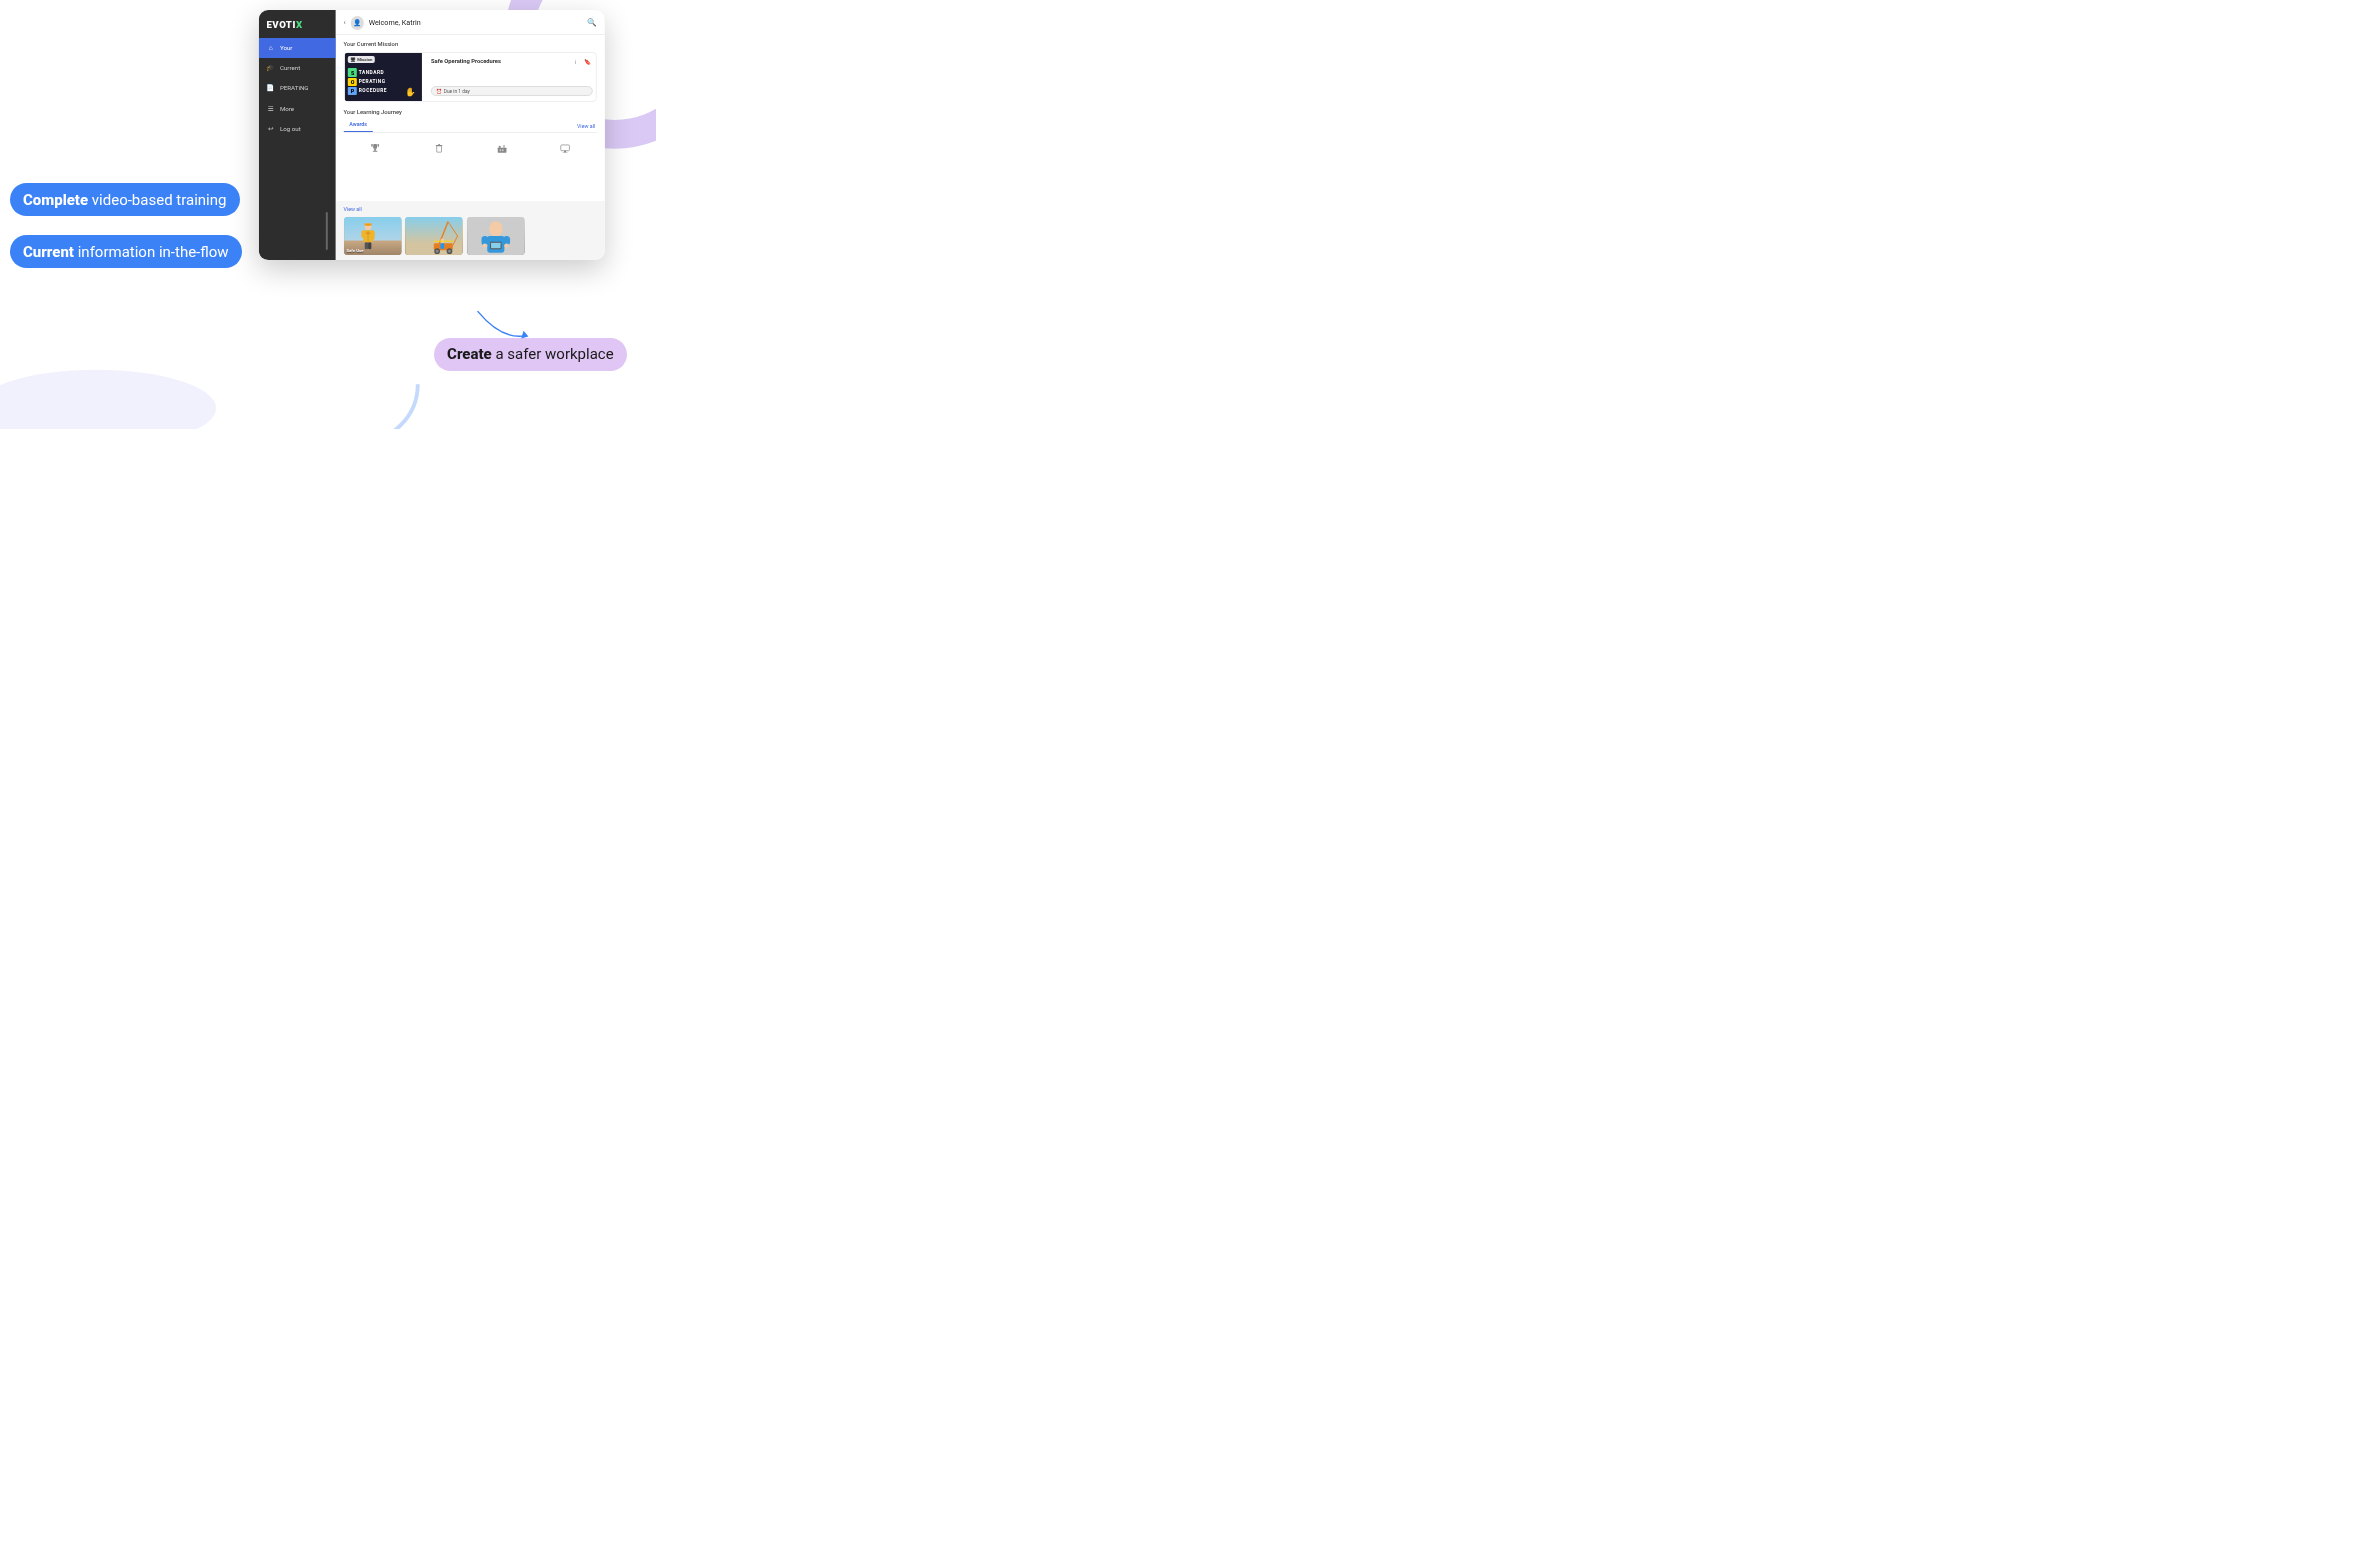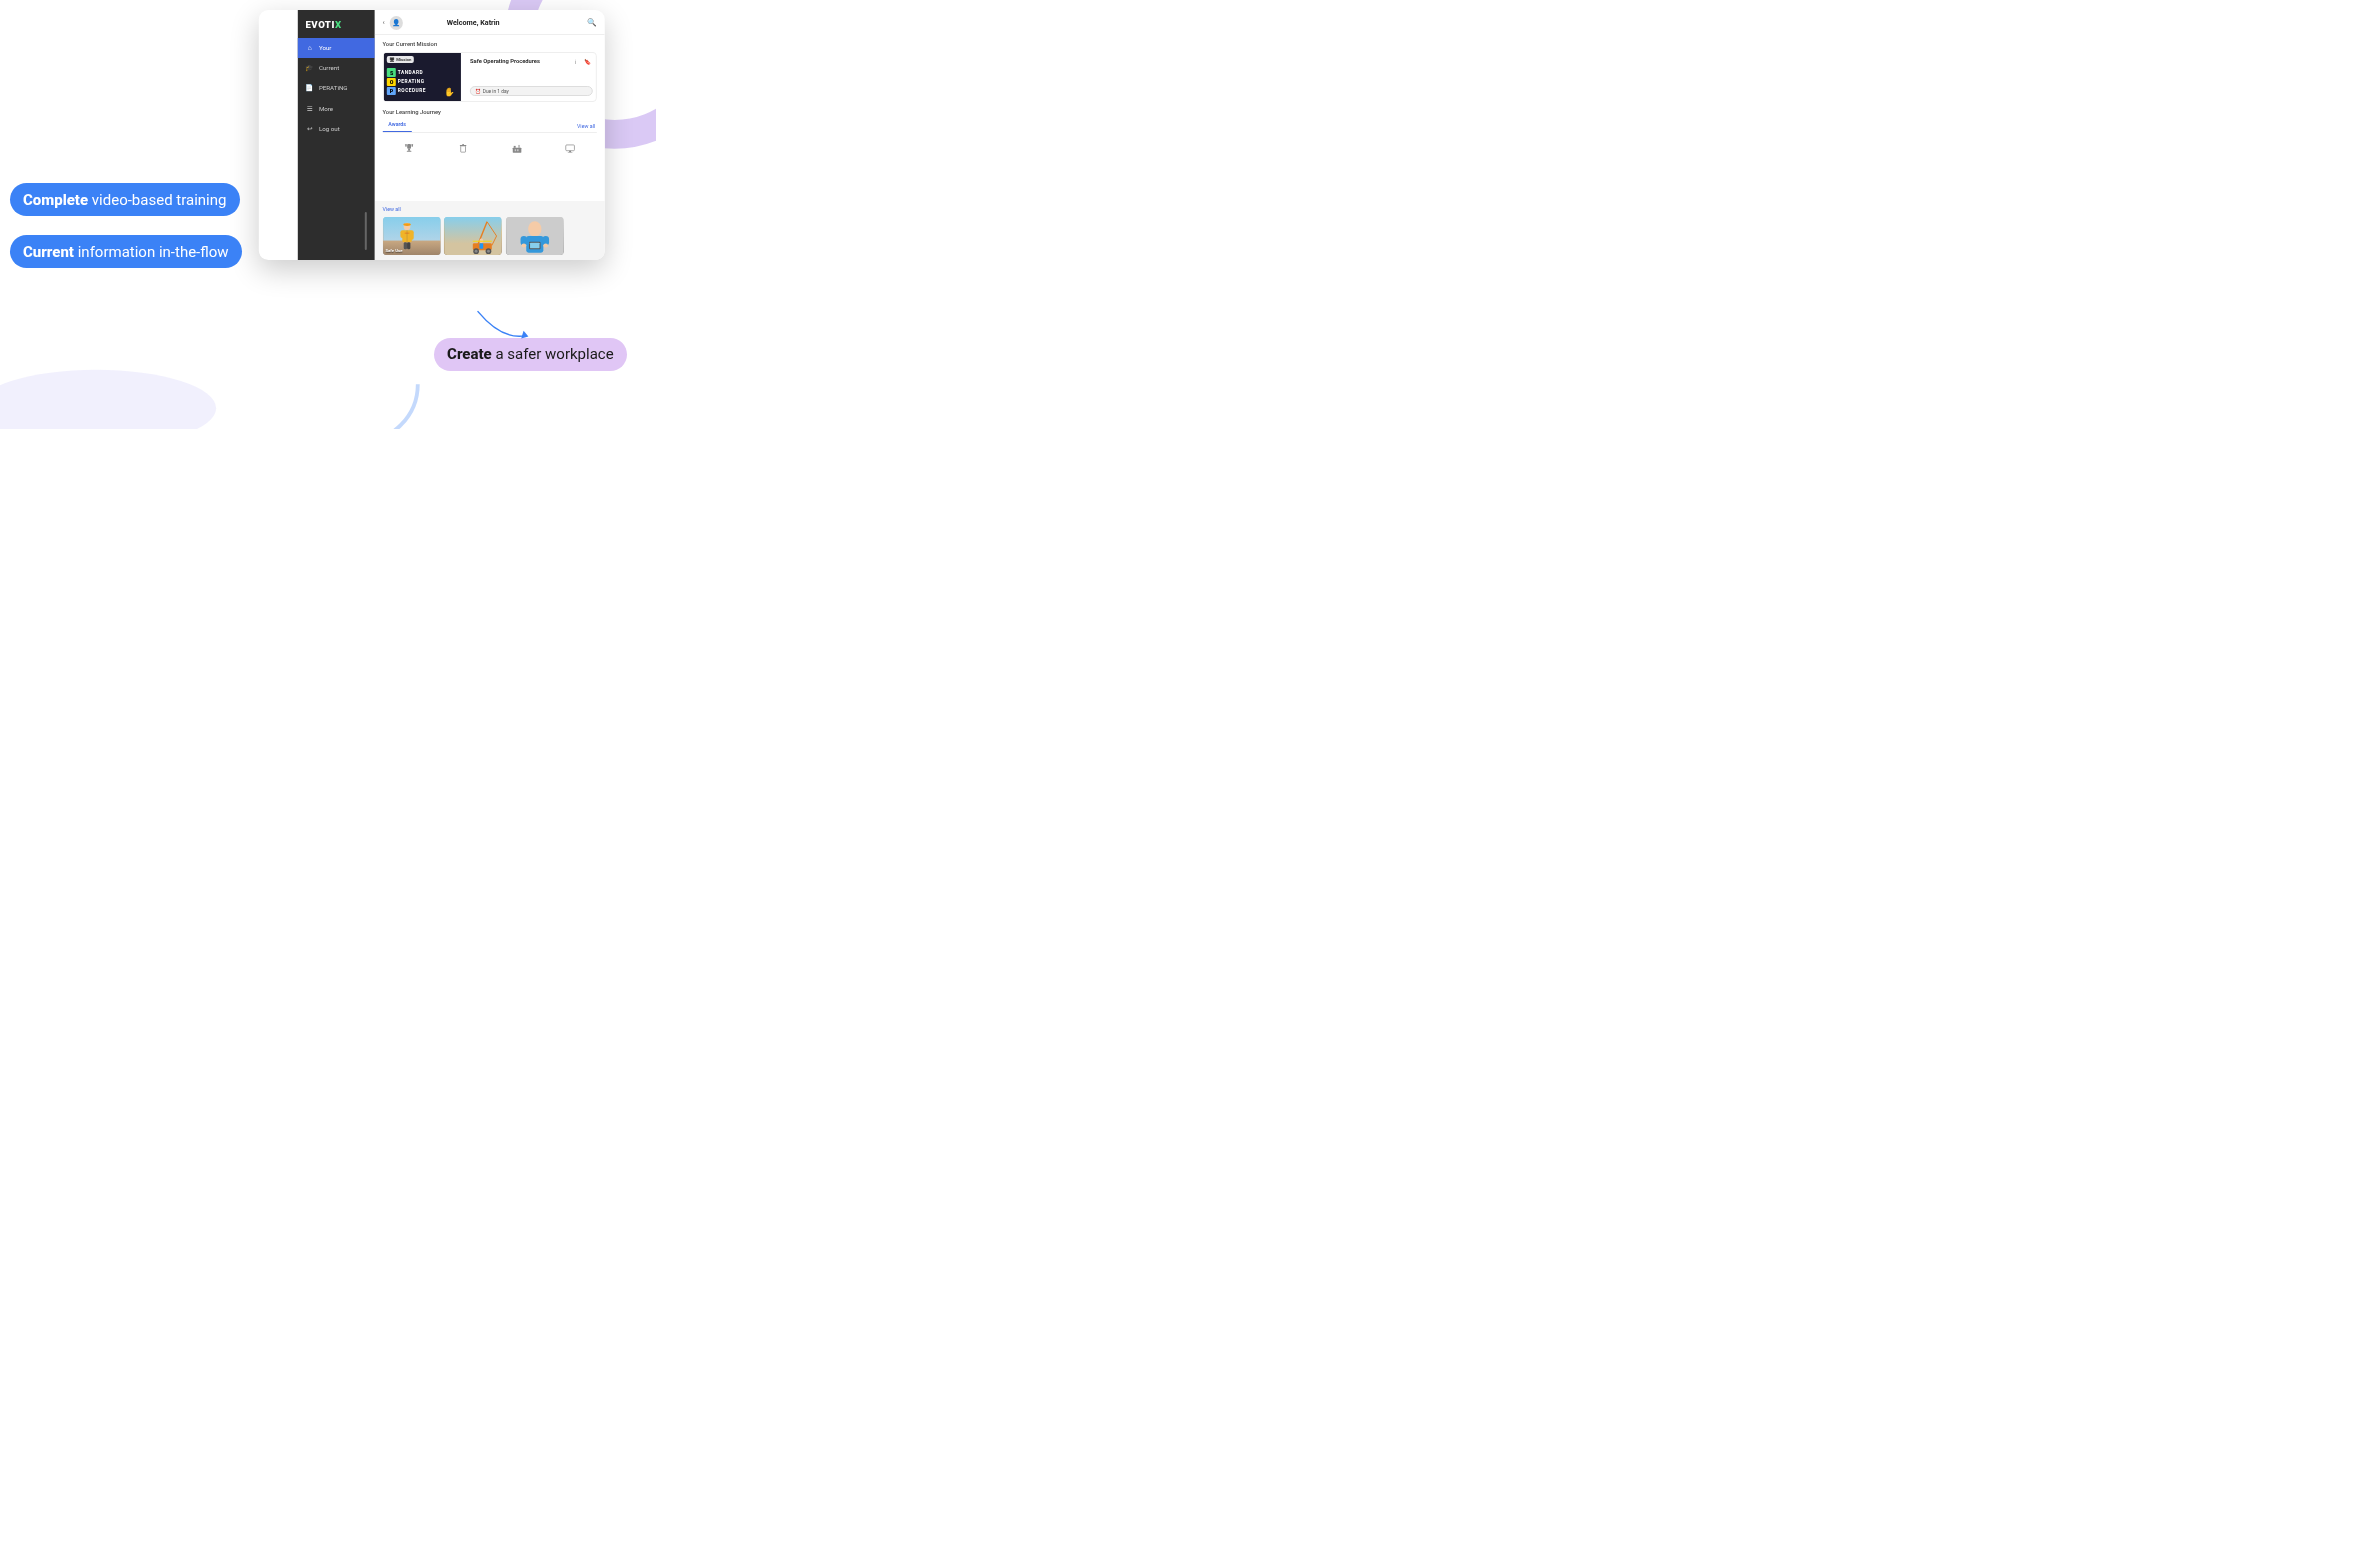--- a/index.html
+++ b/index.html
@@ -47,21 +47,20 @@
       z-index: 2;
     }
 
     
     .sidebar {
       width: 77px;
       background: #2d2d2d;
       display: flex;
       flex-direction: column;
       flex-shrink: 0;
-      margin-left: 39px;
     }
 
     .sidebar-logo {
       padding: 9.6px 7.7px 7.7px;
       color: #ffffff;
       font-size: 9.6px;
       font-weight: 900;
       letter-spacing: 0.5px;
     }
 
@@ -131,24 +130,23 @@
       background: #ddd;
       display: flex;
       align-items: center;
       justify-content: center;
       font-size: 6.7px;
       color: #888;
     }
 
     .header-title {
       font-size: 7.2px;
-      font-weight: 700;
+      font-weight: 400;
       color: #222;
       flex: 1;
-      margin-left: 39px;
     }
 
     .header-search {
       color: #666;
       font-size: 7.7px;
       cursor: pointer;
     }
 
     
     .content-body {

